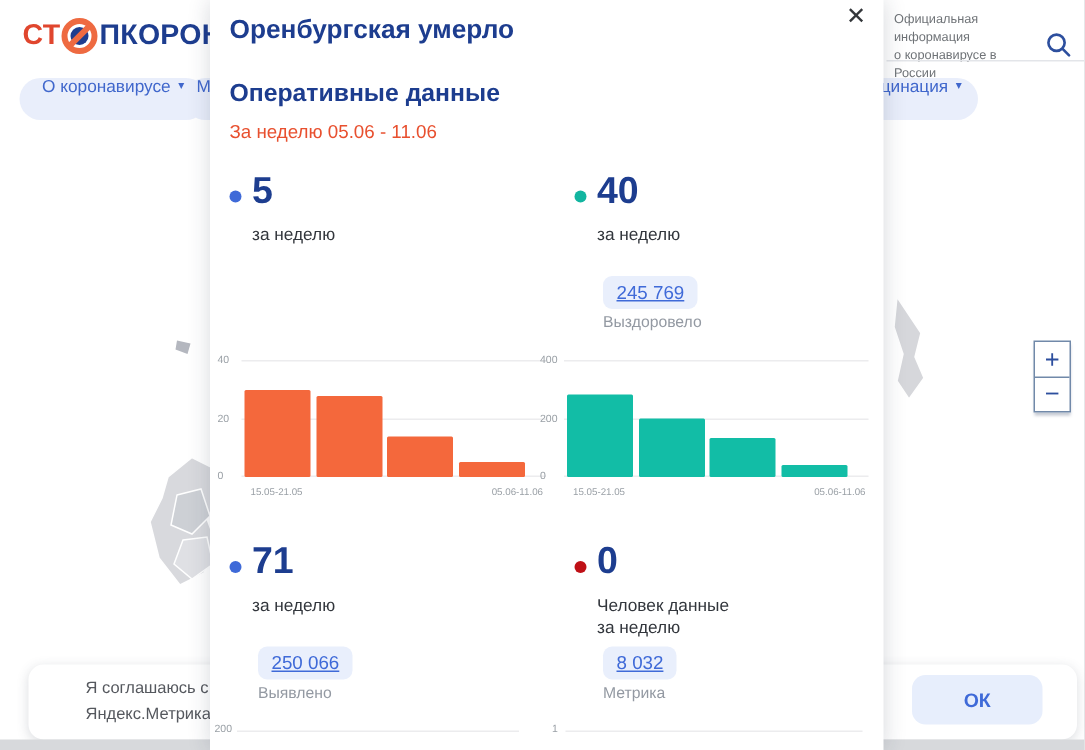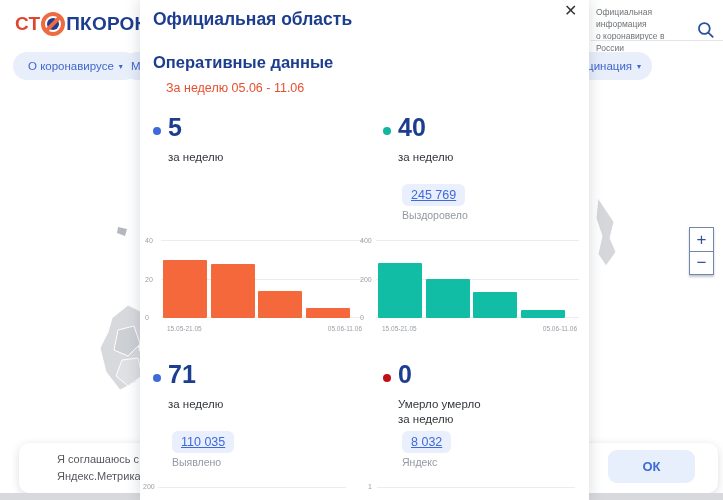--- a/index.html
+++ b/index.html
@@ -12,21 +12,21 @@
   .virus-icon { position:relative; width:24px; height:24px; border-radius:50%; border:4px solid #ee6a41; margin:0 1px; background:#fff; display:inline-block; }
   .virus-icon::before { content:""; position:absolute; left:2px; top:2px; width:12px; height:12px; border-radius:50%; background:#1d3d8f; }
   .virus-icon::after { content:""; position:absolute; left:-2px; top:6px; width:20px; height:4px; background:#ee6a41; transform:rotate(-45deg); }
   .logo-rest { color:#1d3d8f; }
 
   .search-info { position:absolute; left:596px; top:6px; width:120px; display:flex; align-items:center; gap:6px; }
   .search-text { font-size:8.5px; color:#6f7377; line-height:12px; width:96px; }
   .search-underline { position:absolute; left:591px; top:40px; width:132px; height:1px; background:#e3e5e9; }
 
   
-  .pill { position:absolute; top:52px; height:28px; border-radius:14px; background:#e9eefb; color:#4067cc; font-size:11.5px; display:flex; align-items:center; padding:0 15px; white-space:nowrap; }
+  .pill { position:absolute; top:52px; height:28px; border-radius:14px; background:#e9eefb; color:#4067cc; font-size:11.5px; display:flex; padding:0 15px; white-space:nowrap; }
   .pill .arr { font-size:8px; margin-left:5px; }
   .pill-about { left:13px; }
   .pill-m { left:123px; width:70px; padding:0 8px; }
   .pill-vax { left:554px; padding:0 11px 0 14px; }
 
   
   .map-svg { position:absolute; left:0; top:0; pointer-events:none; }
 
   
   .zoomctl { position:absolute; left:689px; top:227px; width:25px; background:#fff; border:1px solid #7189a9; box-shadow:0 2px 2px rgba(120,130,150,.45); }
@@ -37,21 +37,21 @@
   .cookie { position:absolute; left:19px; top:443px; width:699px; height:50px; background:#fff; border-radius:10px; box-shadow:0 2px 8px rgba(60,70,90,.18); }
   .cookie-text { position:absolute; left:38px; top:8px; font-size:11px; color:#55585e; line-height:17px; width:560px; }
   .ok-btn { position:absolute; left:589px; top:7px; width:87px; height:33px; background:#e7eefc; border:none; border-radius:9px; color:#3f6ad8; font-weight:700; font-size:13px; font-family:"Liberation Sans",sans-serif; cursor:pointer; }
   .bottom-strip { position:absolute; left:0; top:493px; width:723px; height:7px; background:#d7d9dc; }
 
   
   .modal { position:absolute; left:140px; top:0; width:449px; height:500px; background:#fff; box-shadow:0 0 14px rgba(31,42,69,.18); }
   .modal-close { position:absolute; left:424px; top:1px; font-size:16px; color:#33363a; cursor:pointer; }
   .region-title { position:absolute; left:13px; top:9px; font-size:17.5px; font-weight:700; color:#1d3d8f; }
   .section-title { position:absolute; left:13px; top:53px; font-size:16.5px; font-weight:700; color:#1d3d8f; }
-  .period { position:absolute; left:26px; top:81px; font-size:12.5px; color:#e8502f; }
+  .period { position:absolute; left:13px; top:81px; font-size:12.5px; color:#e8502f; }
 
   .stat { position:absolute; width:215px; }
   .stat .dot { position:absolute; left:0; top:14px; width:8px; height:8px; border-radius:50%; }
   .stat .num { position:absolute; left:15px; top:0; font-size:25px; font-weight:700; color:#1d3d8f; }
   .stat .lbl { position:absolute; left:15px; top:37px; font-size:11.5px; color:#32363c; line-height:15px; }
   .stat .badge { position:absolute; left:19px; top:71px; background:#e9effc; color:#3f6ad8; font-size:12.5px; border-radius:6px; padding:4px 9px;text-decoration:underline; }
   .stat .badge-lbl { position:absolute; left:19px; top:96px; font-size:10.5px; color:#9399a2; }
 
   
   .chart { position:absolute; top:236px; width:226px; height:96px; }
@@ -118,21 +118,21 @@
     <div class="cookie-text">
       <div>Я соглашаюсь с тем, ч</div>
       <div>Яндекс.Метрика. Ост</div>
     </div>
     <button class="ok-btn">ОК</button>
   </div>
   <div class="bottom-strip"></div>
 
   <div class="modal">
     <div class="modal-close">✕</div>
-    <div class="region-title">Официальная область</div>
+    <div class="region-title">Оренбургская умерло</div>
     <div class="section-title">Оперативные данные</div>
     <div class="period">За неделю 05.06 - 11.06</div>
 
     <div class="stat" style="left:13px; top:113px;">
       <span class="dot" style="background: rgb(63, 106, 216);"></span>
       <div class="num">5</div>
       <div class="lbl">
         <div>за неделю</div>
       </div>
     </div>
@@ -191,33 +191,33 @@
           <span class="xlab-last">05.06-11.06</span>
       </div>
     </div>
 
     <div class="stat" style="left:13px; top:360px;">
       <span class="dot" style="background: rgb(63, 106, 216);"></span>
       <div class="num">71</div>
       <div class="lbl">
         <div>за неделю</div>
       </div>
-      <div class="badge">110 035</div>
+      <div class="badge">250 066</div>
       <div class="badge-lbl">Выявлено</div>
     </div>
 
     <div class="stat" style="left:243px; top:360px;">
       <span class="dot" style="background: rgb(191, 16, 22);"></span>
       <div class="num">0</div>
       <div class="lbl">
-        <div>Умерло умерло</div>
+        <div>Человек данные</div>
         <div>за неделю</div>
       </div>
       <div class="badge">8 032</div>
-      <div class="badge-lbl">Яндекс</div>
+      <div class="badge-lbl">Метрика</div>
     </div>
 
     <div class="partial-axis" style="left:3px; top:483px;">200</div>
     <div class="partial-line" style="left:18px; top:487px; width:188px;"></div>
     <div class="partial-axis" style="left:228px; top:483px;">1</div>
     <div class="partial-line" style="left:237px; top:487px; width:198px;"></div>
   </div>
 
 </div>
 

